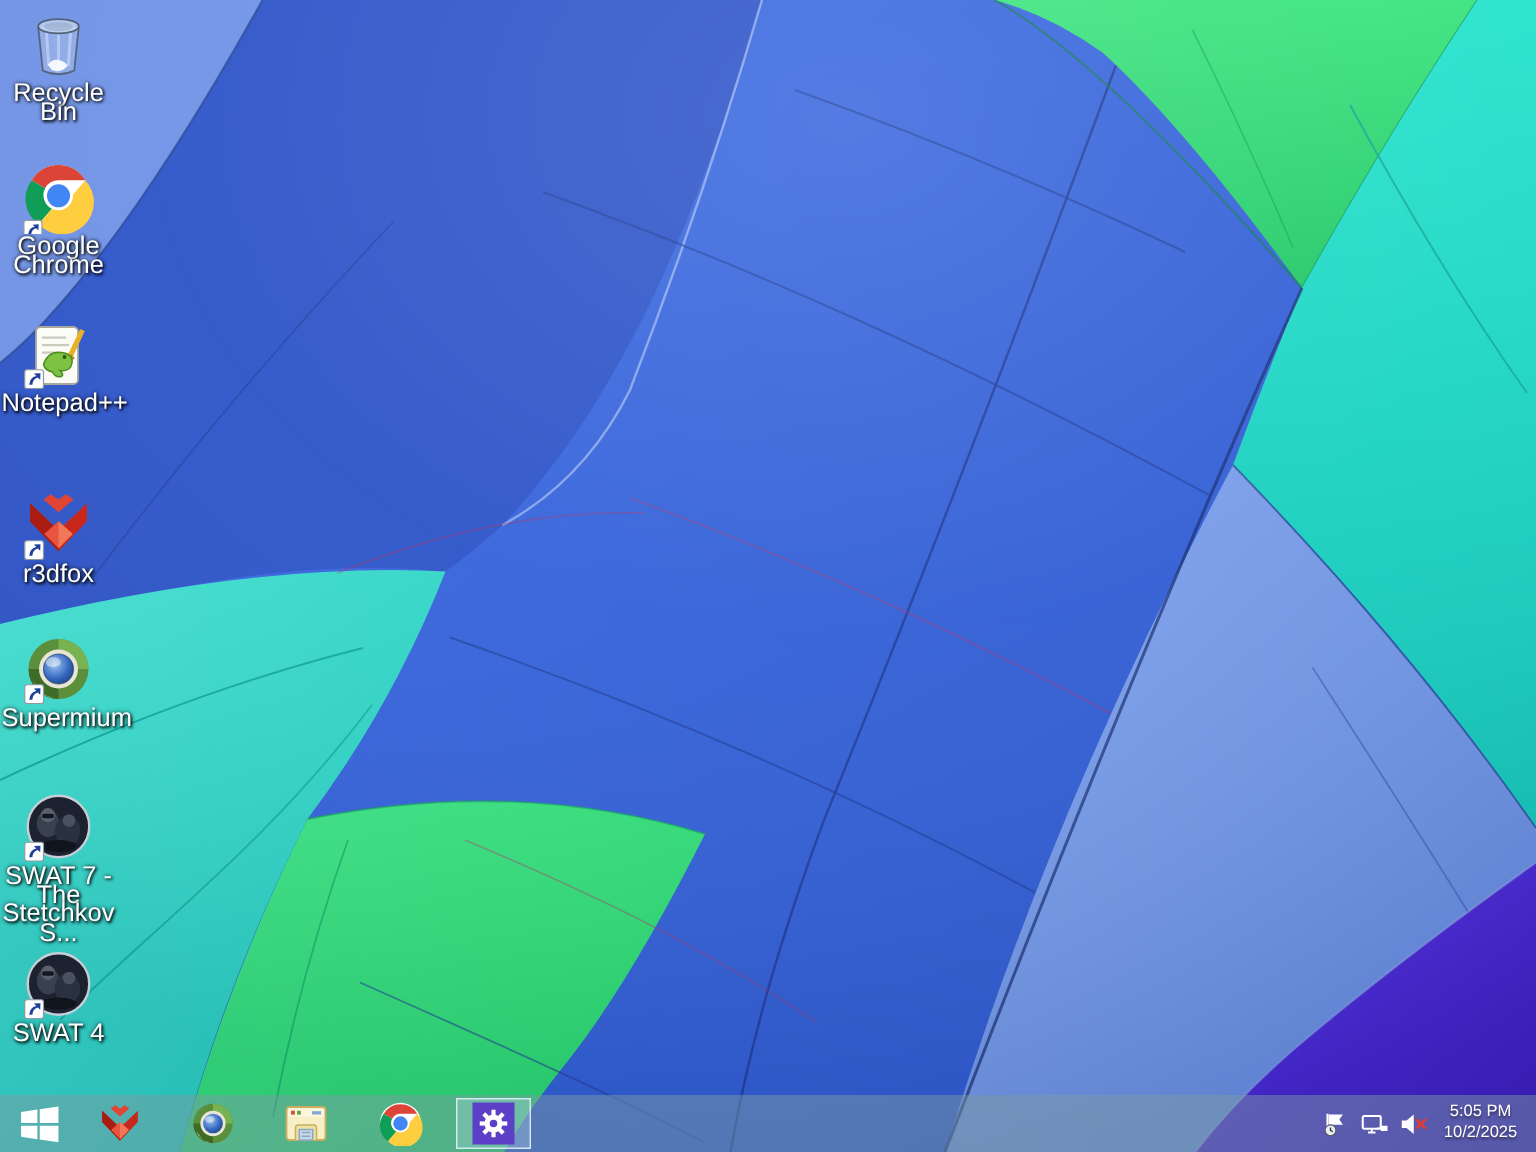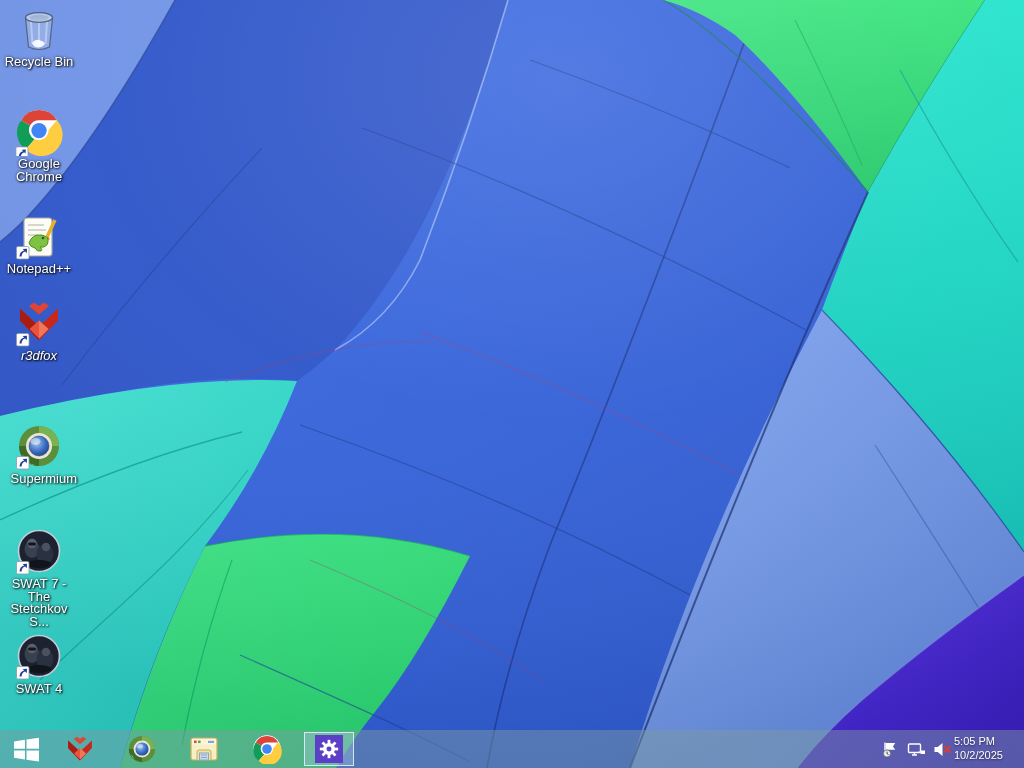--- a/index.html
+++ b/index.html
@@ -4,21 +4,21 @@
 <style>
   * { margin:0; padding:0; box-sizing:border-box; }
   html,body { width:1024px; height:768px; overflow:hidden; font-family:"Liberation Sans", sans-serif; }
   #screen { position:relative; width:1024px; height:768px; background:#2B55C8; }
   #wallpaper { position:absolute; inset:0; }
 
   
   .dicon { position:absolute; width:76px; text-align:center; cursor:default; }
   .dicon .art { width:48px; height:48px; margin:0 auto; position:relative; }
   .dicon .lbl {
-    margin-top:2px; font-size:13px; line-height:12.5px; color:#fff;
+    margin-top:2px; font-size:17px; line-height:12.5px; color:#fff;
     text-shadow:1px 1px 2px rgba(0,0,0,.95), 0 0 3px rgba(0,0,0,.8);
   }
 
   
   #taskbar {
     position:absolute; left:0; bottom:0; width:1024px; height:38px;
     background:rgba(126,154,163,.48);
   }
   .tb-btn { position:absolute; top:1px; width:36px; height:36px;
     display:flex; align-items:center; justify-content:center; }
@@ -34,21 +34,21 @@
     background:rgba(185,218,235,.30); border:1px solid rgba(235,248,255,.8);
   }
   .settings-tile { width:28px; height:28px; background:#5B3FC6;
     display:flex; align-items:center; justify-content:center; }
   .settings-tile svg { width:22px; height:22px; }
 
   #tray { position:absolute; right:72px; top:0; height:38px;
     display:flex; align-items:center; gap:7px; }
   .tray-ic { width:19px; height:19px; display:flex; align-items:center; justify-content:center; }
   #clock {
-    position:absolute; right:4px; top:4px; width:66px; text-align:left;
+    position:absolute; right:4px; top:4px; width:66px; text-align:center;
     color:#fff; font-size:11px; line-height:14px;
     text-shadow:0 1px 2px rgba(0,0,0,.55);
   }
 </style>
 </head>
 <body>
 
 <div id="screen">
 
   <svg id="wallpaper" viewBox="0 0 1024 768" preserveAspectRatio="none">
@@ -185,21 +185,21 @@
         <path d="M32.5,23 l-2,5.5 4.5,-2.6 z" fill="#D88820"></path>
         <path d="M14,30 q3,-9 12,-8 q8,1 7,7 q-1,6 -8,5 q3,3 1,4 q-4,1 -6,-3 q-5,-1 -6,-5 z" fill="#7DC242" stroke="#4E8C1E" stroke-width="1"></path>
         <circle cx="28" cy="25" r="1.3" fill="#2D5C10"></circle>
         <rect x="1.5" y="33.5" width="12.5" height="12.5" rx="1.5" fill="#fff" stroke="#8C9AA8" stroke-width="0.8"></rect>
         <path d="M4.5,43.5 Q4.8,38.5 9.2,37.6 L7.6,36 L12,35.8 L11.8,40.2 L10.2,38.6 Q6.8,39.4 6.6,43.5 Z" fill="#1F3F9C"></path>
       </svg>
     </div>
     <div class="lbl">Notepad++</div>
   </div>
 
-  <div class="dicon" style="left:1px; top:300px;font-style:italic;">
+  <div class="dicon" style="left:1px; top:327px;">
     <div class="art">
       <svg viewBox="0 0 48 48">
         <path d="M14,6 L24,14.5 L34,6 L29,2.5 L24,6 L19,2.5 Z" fill="#E04432"></path>
         <path d="M5,8.5 L24,26.5 L43,8.5 L43,20.5 L24,40.5 L5,20.5 Z" fill="#C8281C"></path>
         <path d="M5,8.5 L24,26.5 L24,40.5 L5,20.5 Z" fill="#A81C12"></path>
         <path d="M24,20.5 L33.5,29 L24,38.5 L14.5,29 Z" fill="#E8543E"></path>
         <path d="M24,20.5 L33.5,29 L24,38.5 Z" fill="#F07858"></path>
         <rect x="1.5" y="33.5" width="12.5" height="12.5" rx="1.5" fill="#fff" stroke="#8C9AA8" stroke-width="0.8"></rect>
         <path d="M4.5,43.5 Q4.8,38.5 9.2,37.6 L7.6,36 L12,35.8 L11.8,40.2 L10.2,38.6 Q6.8,39.4 6.6,43.5 Z" fill="#1F3F9C"></path>
       </svg>

